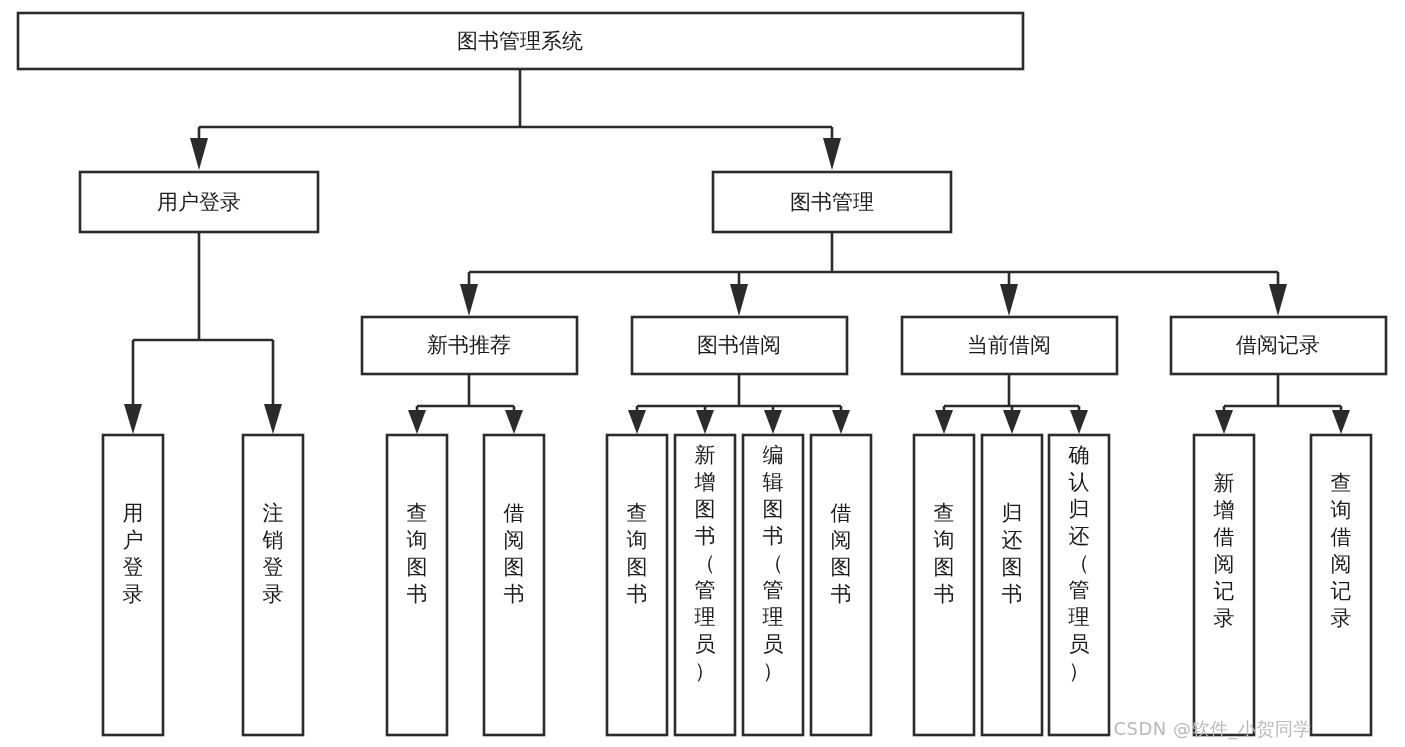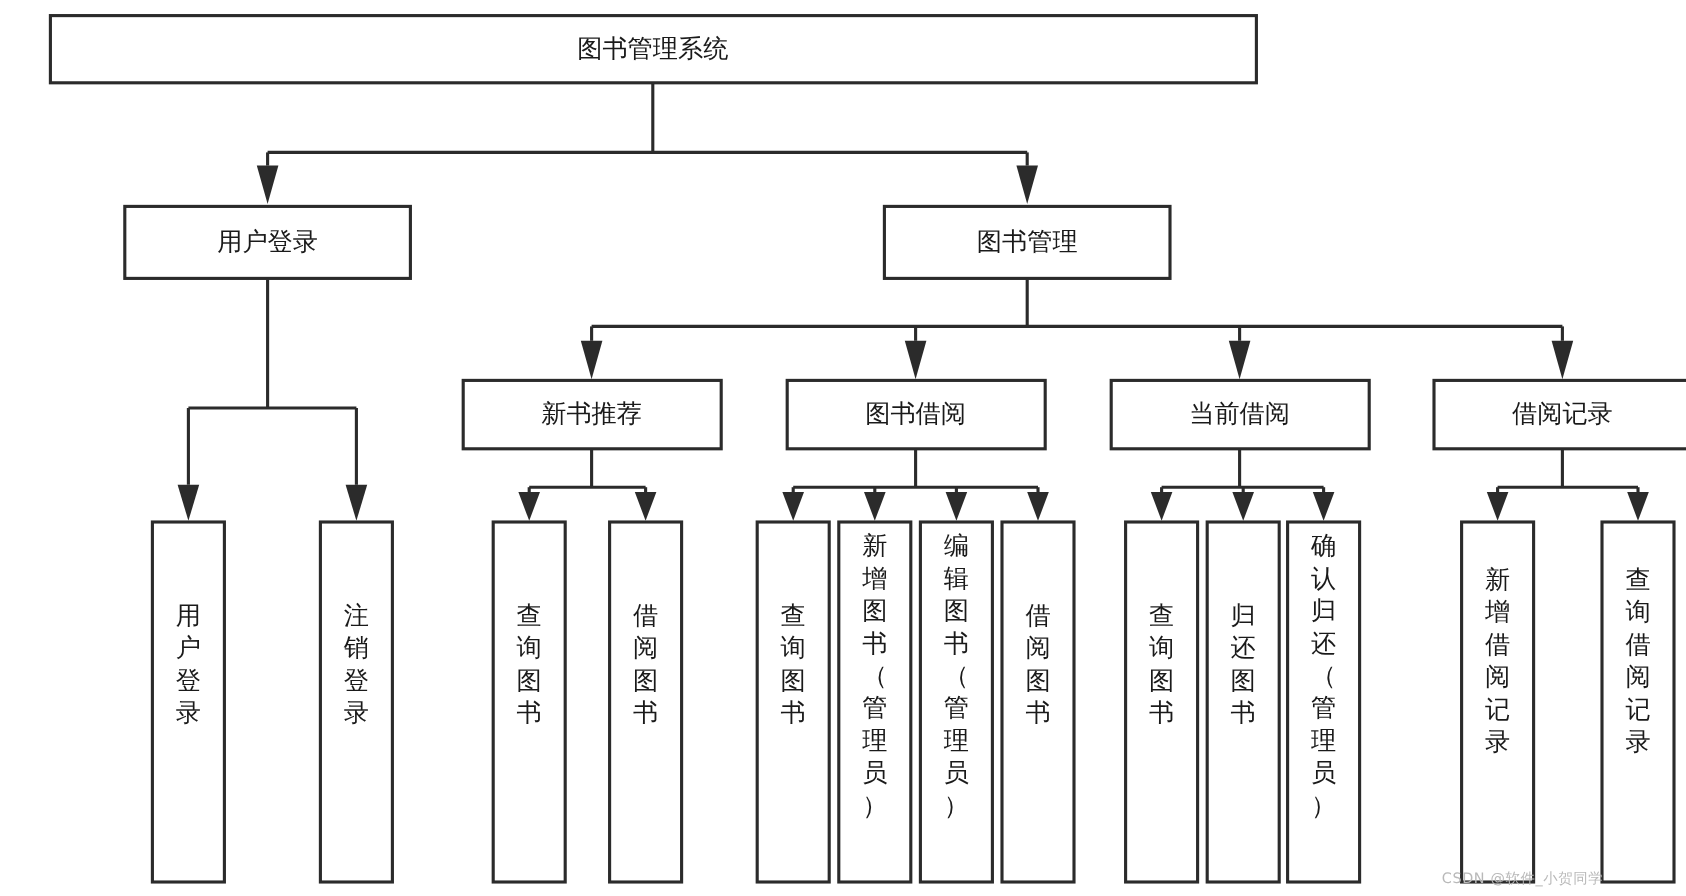--- a/index.html
+++ b/index.html
@@ -12,21 +12,20 @@
     width: 1405px;
     height: 747px;
     overflow: hidden;
     font-family: "DejaVu Sans", "Liberation Sans", sans-serif;
   }
   #diagram-root {
     position: relative;
     width: 1322px;
     height: 747px;
     background: #ffffff;
-    margin-left: 24px;
   }
   svg#tree-svg {
     position: absolute;
     left: 0;
     top: 0;
     width: 1405px;
     height: 747px;
     display: block;
   }
   .node-box {
@@ -54,21 +53,21 @@
   }
   .arrow-head {
     fill: #2b2b2b;
     stroke: none;
   }
   .watermark {
     position: absolute;
     right: 10px;
     bottom: 6px;
     font-family: "DejaVu Sans", "Liberation Sans", sans-serif;
-    font-size: 12px;
+    font-size: 18px;
     color: #b9b9b9;
     letter-spacing: 0.5px;
     white-space: nowrap;
     pointer-events: none;
     user-select: none;
   }
 </style>
 </head>
 <body>
 

